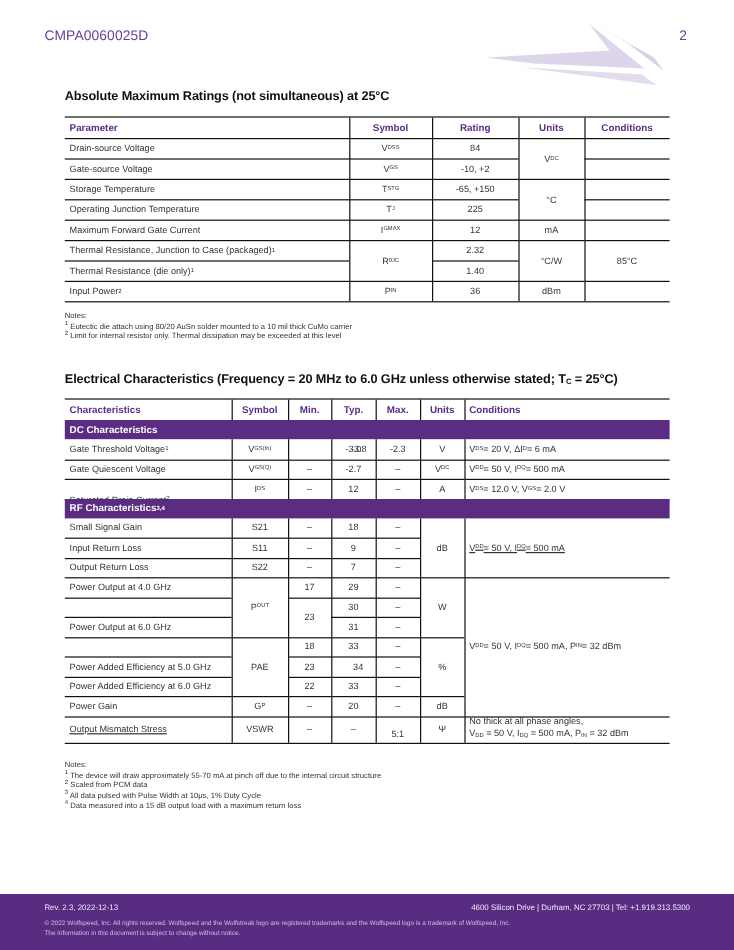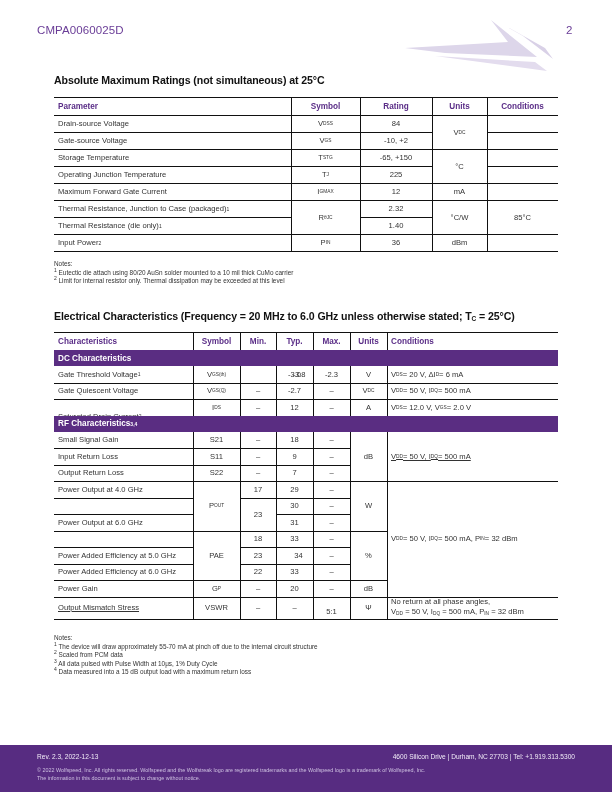--- a/index.html
+++ b/index.html
@@ -217,21 +217,21 @@
     <div class="cell c" style="left: 296px; top: 263.5px; width: 37px; height: 22px;">Ψ</div>
     <div class="cell c" style="left: 139px; top: 148px; width: 47px; height: 49.5px;">P<sub>OUT</sub></div>
     <div class="cell c" style="left: 186px; top: 164.5px; width: 36px; height: 33px;">23</div>
     <div class="cell c" style="left: 139px; top: 197.5px; width: 47px; height: 49.5px;">PAE</div>
     <div class="cell c" style="left: 296px; top: 98.5px; width: 37px; height: 49.5px;">dB</div>
     <div class="cell c" style="left: 296px; top: 148px; width: 37px; height: 49.5px;">W</div>
     <div class="cell c" style="left: 296px; top: 197.5px; width: 37px; height: 49.5px;">%</div>
     <div class="cell l" style="left: 333px; top: 98.5px; width: 171px; height: 49.5px; text-decoration: underline;">V<sub>DD</sub> = 50 V, I<sub>DQ</sub> = 500 mA</div>
     <div class="cell l" style="left: 333px; top: 148px; width: 171px; height: 115.5px;">V<sub>DD</sub> = 50 V, I<sub>DQ</sub> = 500 mA, P<sub>IN</sub> = 32 dBm</div>
     <div class="cell l" style="left: 333px; top: 263.5px; width: 171px; height: 22px; flex-direction: column; align-items: flex-start; justify-content: center; line-height: 10px;">
-      <div>No return at all phase angles,</div>
+      <div>No thick at all phase angles,</div>
       <div>V<sub>DD</sub> = 50 V, I<sub>DQ</sub> = 500 mA, P<sub>IN</sub> = 32 dBm</div>
     </div>
     <div class="hl" style="left: 0px; top: 115px; width: 139px;"></div>
     <div class="hl" style="left: 139px; top: 115px; width: 47px;"></div>
     <div class="hl" style="left: 186px; top: 115px; width: 36px;"></div>
     <div class="hl" style="left: 222px; top: 115px; width: 37px;"></div>
     <div class="hl" style="left: 259px; top: 115px; width: 37px;"></div>
     <div class="hl" style="left: 0px; top: 131.5px; width: 139px;"></div>
     <div class="hl" style="left: 139px; top: 131.5px; width: 47px;"></div>
     <div class="hl" style="left: 186px; top: 131.5px; width: 36px;"></div>

